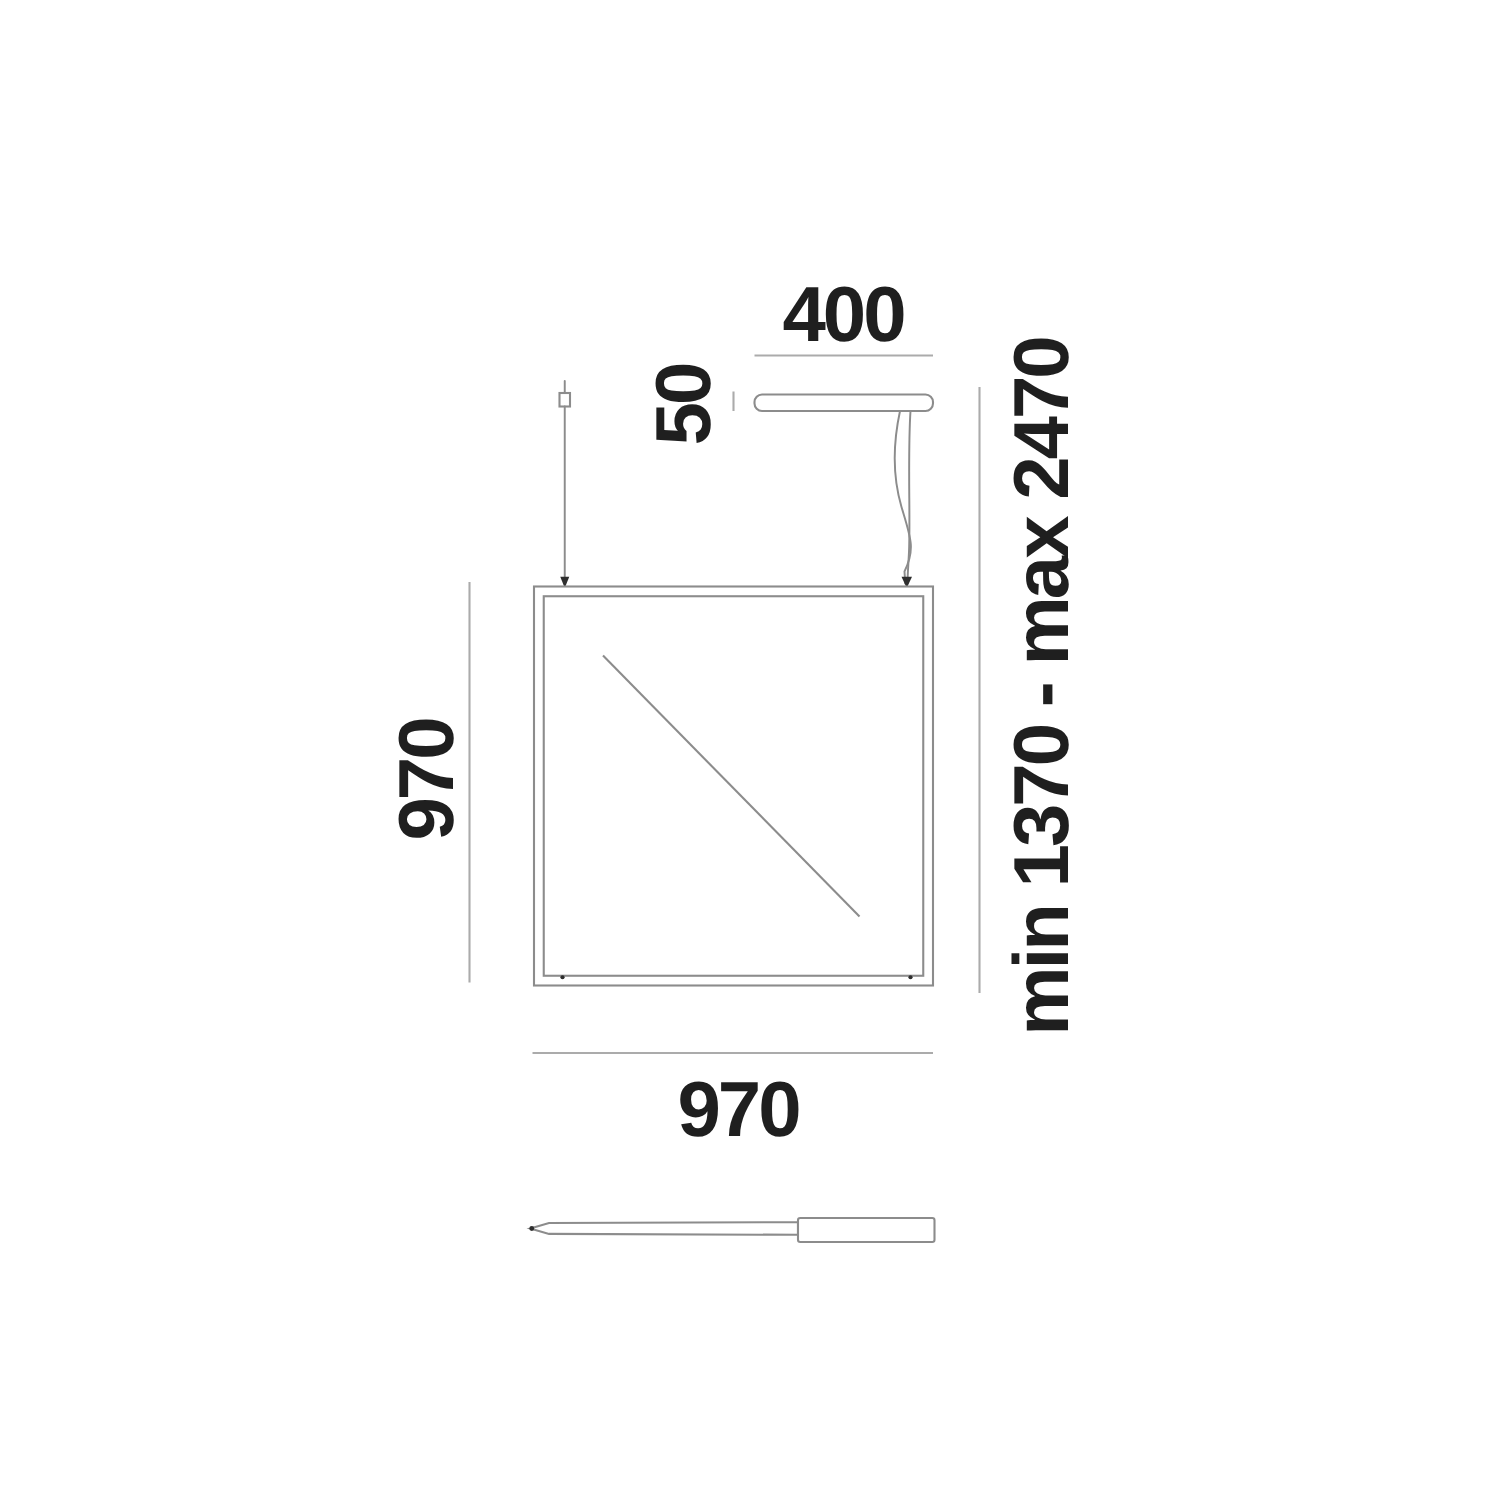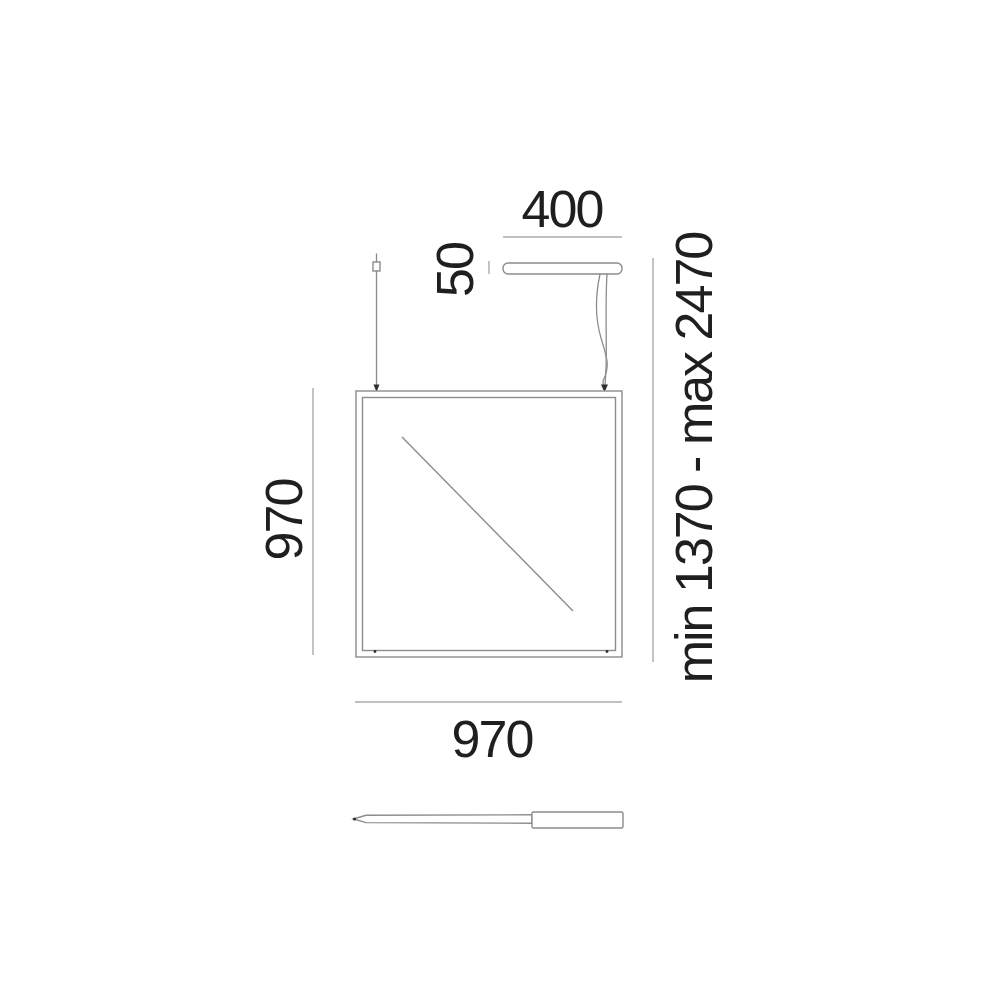--- a/index.html
+++ b/index.html
@@ -8,20 +8,21 @@
     width: 1000px;
     height: 1000px;
     background: var(--background, #ffffff);
     font-family: "Liberation Sans", sans-serif;
   }
   .canvas {
     position: relative;
     width: 1000px;
     height: 1000px;
     background: var(--background, #ffffff);
+    font-weight: bold;
   }
   svg { display: block; }
   .dim-line {
     stroke: var(--dimension-line, #ababab);
     stroke-width: 1.4;
     fill: none;
   }
   .outline {
     stroke: var(--outline, #8c8c8c);
     stroke-width: 1.4;

